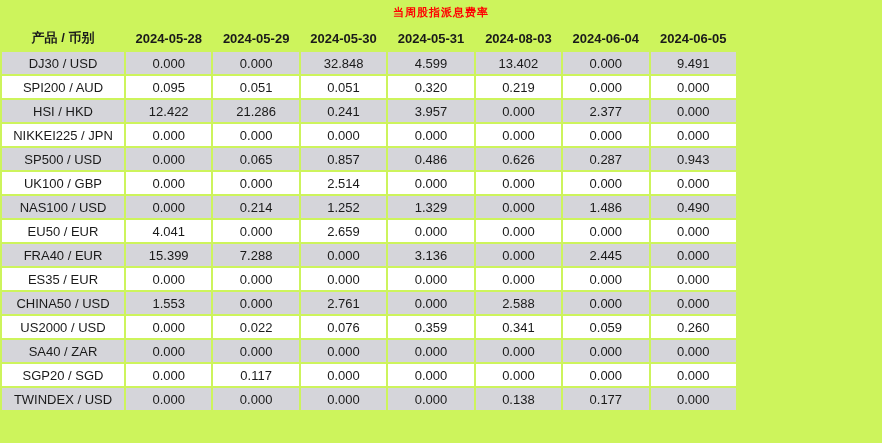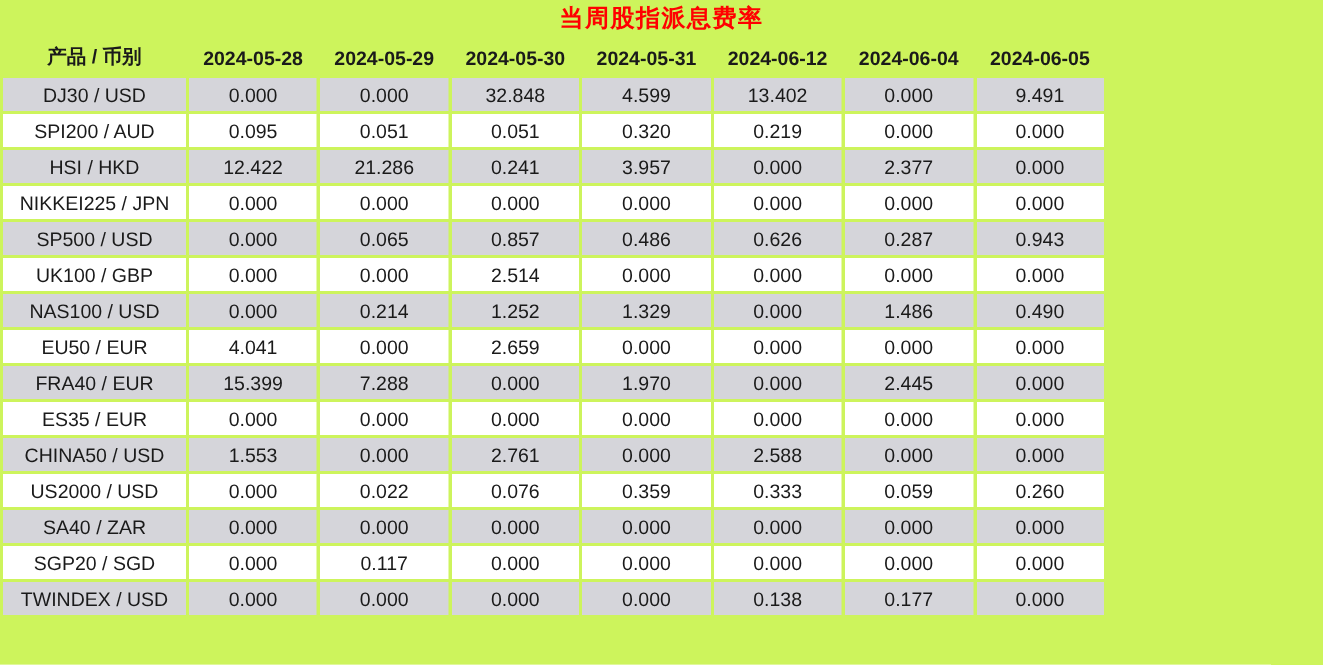--- a/index.html
+++ b/index.html
@@ -12,21 +12,21 @@
     width: 882px;
     height: 443px;
     background: var(--green, #CDF45C);
     overflow: hidden;
   }
   .title-bar {
     height: 24px;
     display: flex;
     align-items: center;
     justify-content: center;
-    font-size: 16px;
+    font-size: 11px;
     font-weight: 700;
     color: var(--red, #FF0000);
     letter-spacing: 1px;
   }
   table.div-table {
     width: 738px;
     border-collapse: collapse;
     table-layout: fixed;
   }
   table.div-table th, table.div-table td {
@@ -56,21 +56,21 @@
 <div class="sheet">
   <div class="title-bar">当周股指派息费率</div>
   <table class="div-table">
     <thead>
       <tr>
         <th class="corner">产品 / 币别</th>
       <th>2024-05-28</th>
           <th>2024-05-29</th>
           <th>2024-05-30</th>
           <th>2024-05-31</th>
-          <th>2024-06-12</th>
+          <th>2024-08-03</th>
           <th>2024-06-04</th>
           <th>2024-06-05</th>
         </tr>
     </thead>
     <tbody>
         <tr class="row-gray">
           <td>DJ30 / USD</td>
           <td>0.000</td>
           <td>0.000</td>
           <td>32.848</td>
@@ -147,21 +147,21 @@
           <td>0.000</td>
           <td>0.000</td>
           <td>0.000</td>
           <td>0.000</td>
         </tr>
         <tr class="row-gray">
           <td>FRA40 / EUR</td>
           <td>15.399</td>
           <td>7.288</td>
           <td>0.000</td>
-          <td>1.970</td>
+          <td>3.136</td>
           <td>0.000</td>
           <td class="b">2.445</td>
           <td>0.000</td>
         </tr>
         <tr class="row-white">
           <td>ES35 / EUR</td>
           <td>0.000</td>
           <td>0.000</td>
           <td>0.000</td>
           <td>0.000</td>
@@ -178,21 +178,21 @@
           <td class="b">2.588</td>
           <td>0.000</td>
           <td>0.000</td>
         </tr>
         <tr class="row-white">
           <td>US2000 / USD</td>
           <td>0.000</td>
           <td>0.022</td>
           <td>0.076</td>
           <td>0.359</td>
-          <td>0.333</td>
+          <td>0.341</td>
           <td class="b">0.059</td>
           <td>0.260</td>
         </tr>
         <tr class="row-gray">
           <td>SA40 / ZAR</td>
           <td>0.000</td>
           <td>0.000</td>
           <td>0.000</td>
           <td>0.000</td>
           <td>0.000</td>

